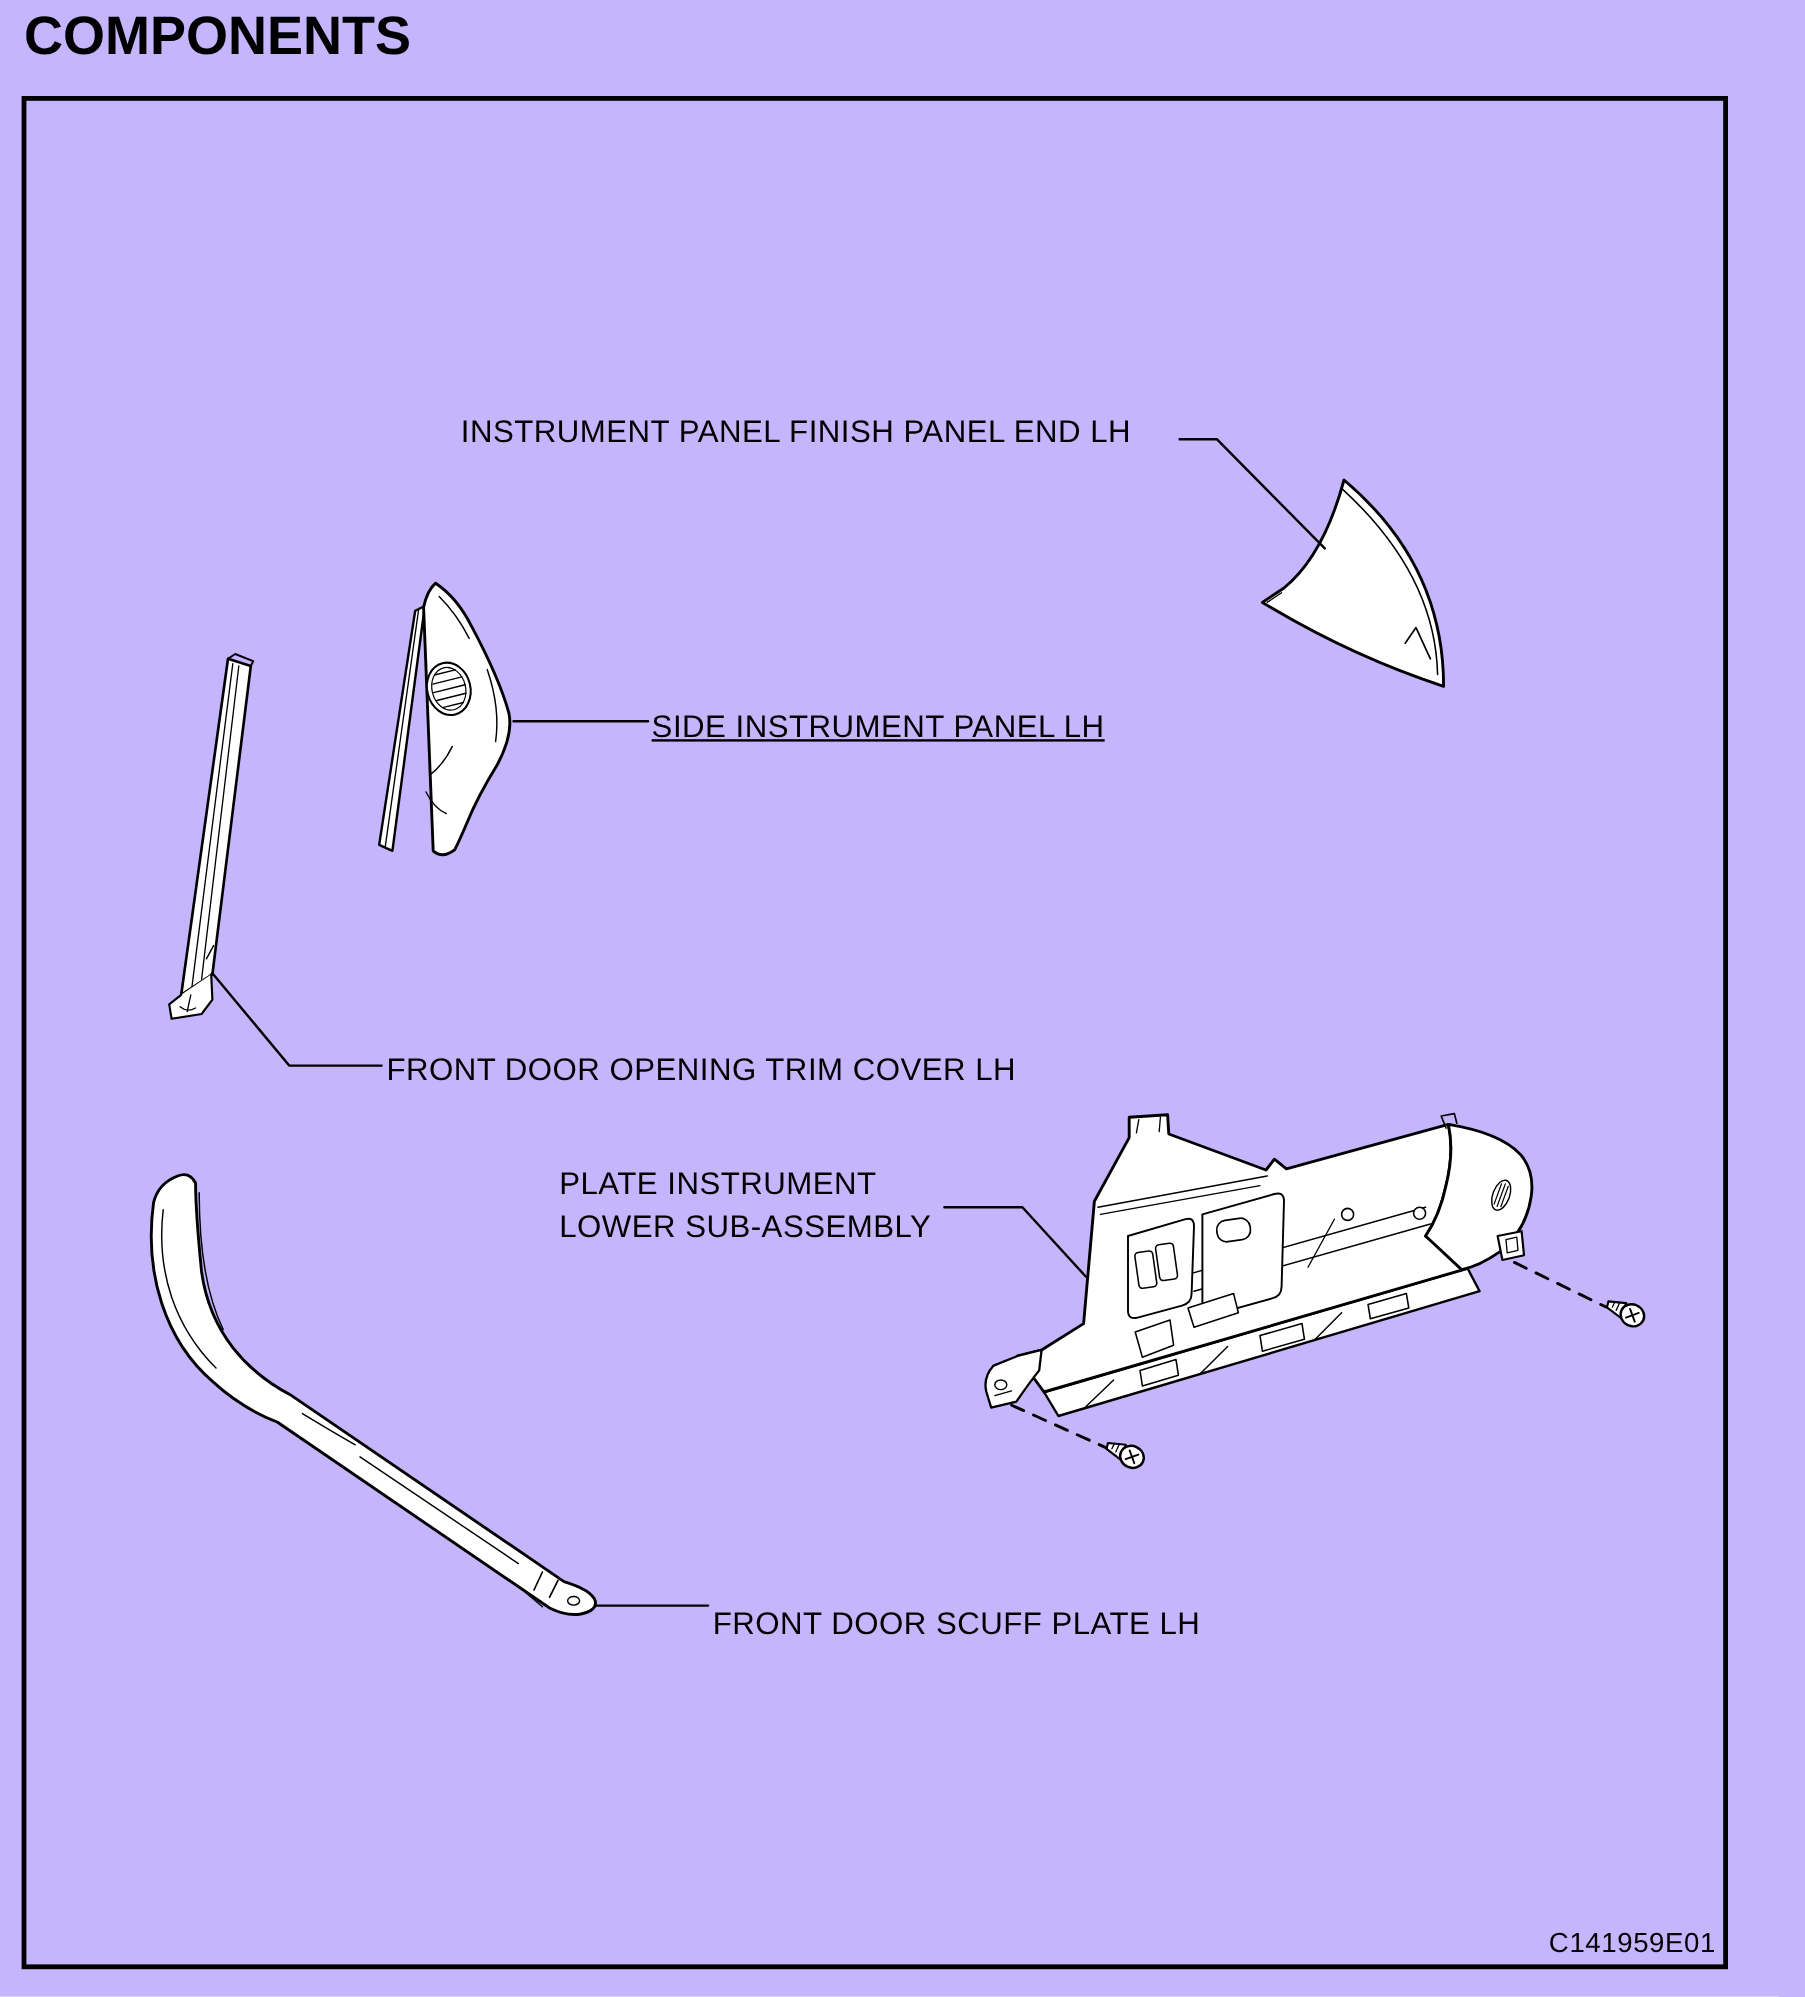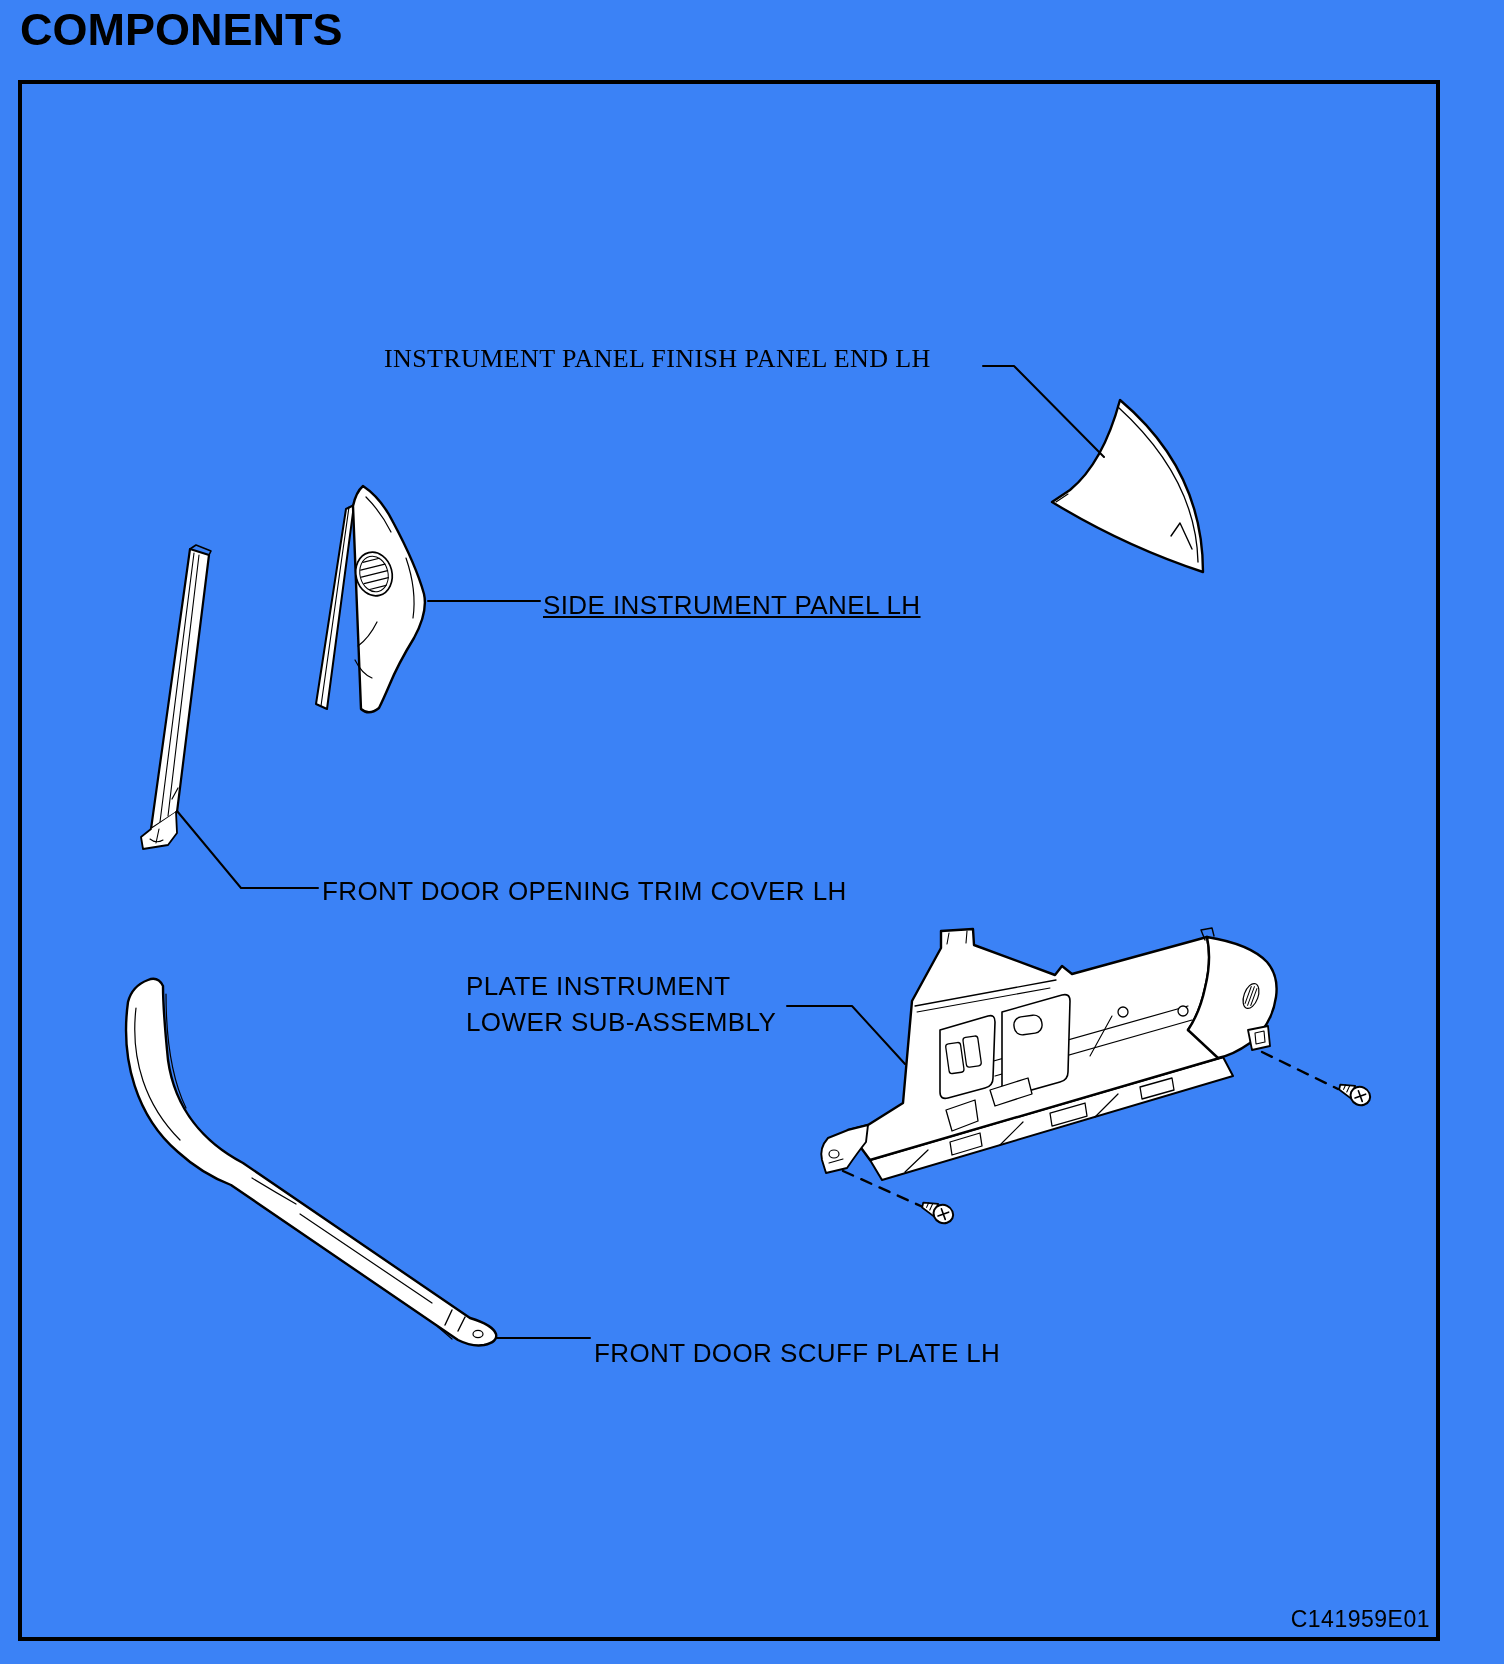--- a/index.html
+++ b/index.html
@@ -1,19 +1,19 @@
 <!DOCTYPE html>
 <html><head>
 <meta charset="utf-8">
 <style>
   html,body{margin:0;padding:0;background:#ffffff;}
   .page{
     position:relative;
     width:1504px;height:1664px;
-    background:#3b82f6;
+    background:#c4b5fd;
     font-family:"Liberation Sans", sans-serif;
     color:#000;
     overflow:hidden;
   }
   .title{
     position:absolute;left:20px;top:4px;
     font-size:45px;font-weight:bold;letter-spacing:0px;
     white-space:nowrap;
   }
   .frame{
@@ -202,21 +202,21 @@
     <g>
       <g transform="translate(1355,1098) rotate(25)">
         <path fill="#fff" stroke-width="1.8" d="M -19 -6 L -5 -11 L -4 2 L -18 -1 Z"></path>
         <path stroke-width="1.1" d="M -14 -8 L -14 -3 M -10 -9 L -10 -2"></path>
         <ellipse cx="4" cy="-4" rx="10" ry="9" stroke-width="2" fill="#fff"></ellipse>
         <path stroke-width="1.6" d="M 0 -8 L 8 0 M 8 -8 L 0 0"></path>
       </g>
     </g>
   </svg>
 
-  <div class="part-label" style="left:384px;top:341px;font-family:Liberation Serif, serif;">INSTRUMENT PANEL FINISH PANEL END LH</div>
+  <div class="part-label" style="left:384px;top:341px;">INSTRUMENT PANEL FINISH PANEL END LH</div>
 
   <div class="part-label" style="left:543px;top:587px;text-decoration:underline;">SIDE INSTRUMENT PANEL LH</div>
 
   <div class="part-label" style="left:322px;top:873px;">FRONT DOOR OPENING TRIM COVER LH</div>
 
   <div class="part-label" style="left:466px;top:968px;">
     <div>PLATE INSTRUMENT</div>
     <div>LOWER SUB-ASSEMBLY</div>
   </div>
 

